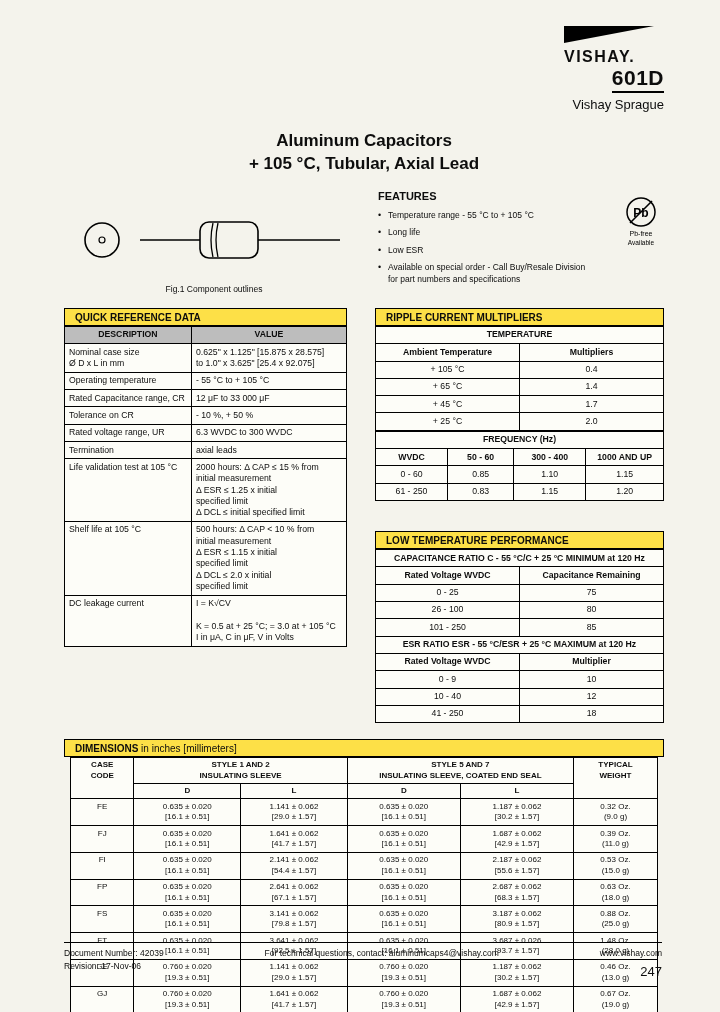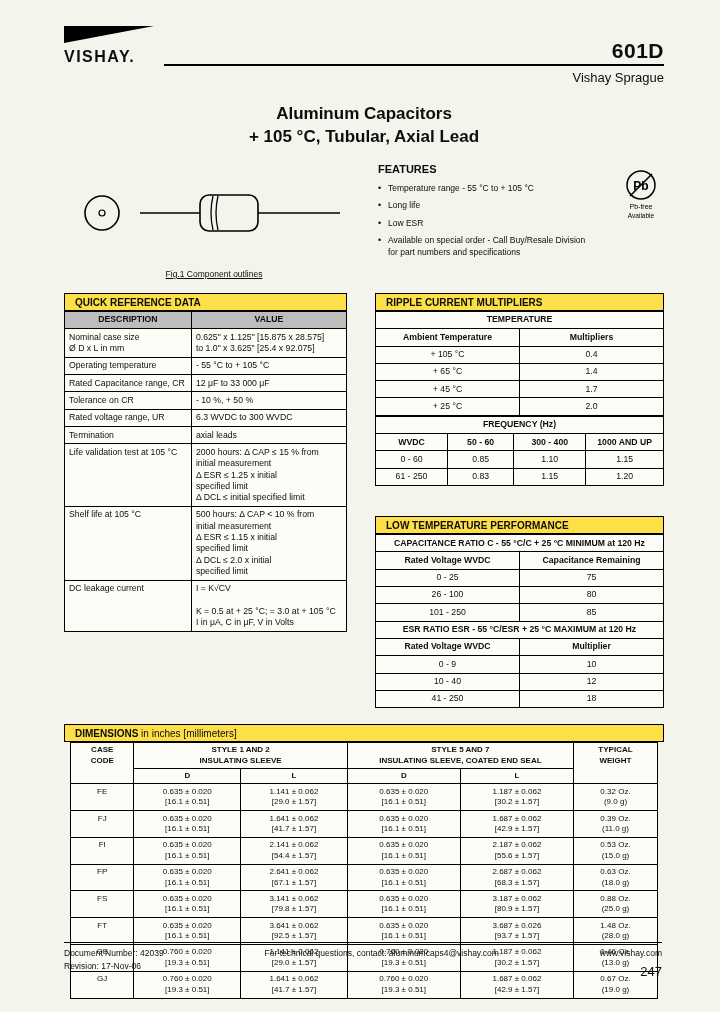--- a/index.html
+++ b/index.html
@@ -4,32 +4,32 @@
 <style>
   * { margin:0; padding:0; box-sizing:border-box; }
   html,body { background:#e6e5df; }
   .page {
     width:720px; height:1012px; position:relative; margin:0 auto;
     background:#f4f3ec; color:#0d0d0d;
     font-family:"Liberation Sans", sans-serif;
     padding:26px 56px 0 64px; overflow:hidden;
   }
   
-  .header { display:flex; align-items:flex-end; }
+  .header { display:flex; align-items:flex-end;flex-direction:column; }
   .logo { width:100px; }
   .logo-text { font-size:16px; font-weight:bold; letter-spacing:1.5px; margin-top:1px; }
   .header-mid { flex:1; border-bottom:2px solid #000; text-align:right; padding-bottom:1px; }
   .part-number { font-size:21px; font-weight:bold; letter-spacing:0.5px; }
   .division { text-align:right; font-size:13px; margin-top:4px; }
   
   .title { text-align:center; font-weight:bold; font-size:17px; line-height:1.35; margin-top:18px; }
   
   .intro { display:flex; margin-top:14px; }
   .fig-col { width:300px; padding-top:14px; text-align:center; }
-  .fig-caption { font-size:8.5px; margin-top:16px;text-decoration:underline; }
+  .fig-caption { font-size:8.5px; margin-top:4px; }
   .features-col { flex:1; display:flex; padding-left:14px; }
   .features-main { flex:1; }
   .features-heading { font-size:11px; font-weight:bold; margin-bottom:7px; }
   .features-list { list-style:none; }
   .features-list li { font-size:8.5px; line-height:1.45; margin-bottom:5px; padding-left:10px; position:relative; max-width:215px; }
   .features-list li::before { content:"\2022"; position:absolute; left:0; font-size:9px; }
   .pb-box { width:46px; text-align:center; padding-top:6px; }
   
   .main { display:flex; gap:28px; margin-top:14px; align-items:flex-start; }
   .col-left { width:283px; }

